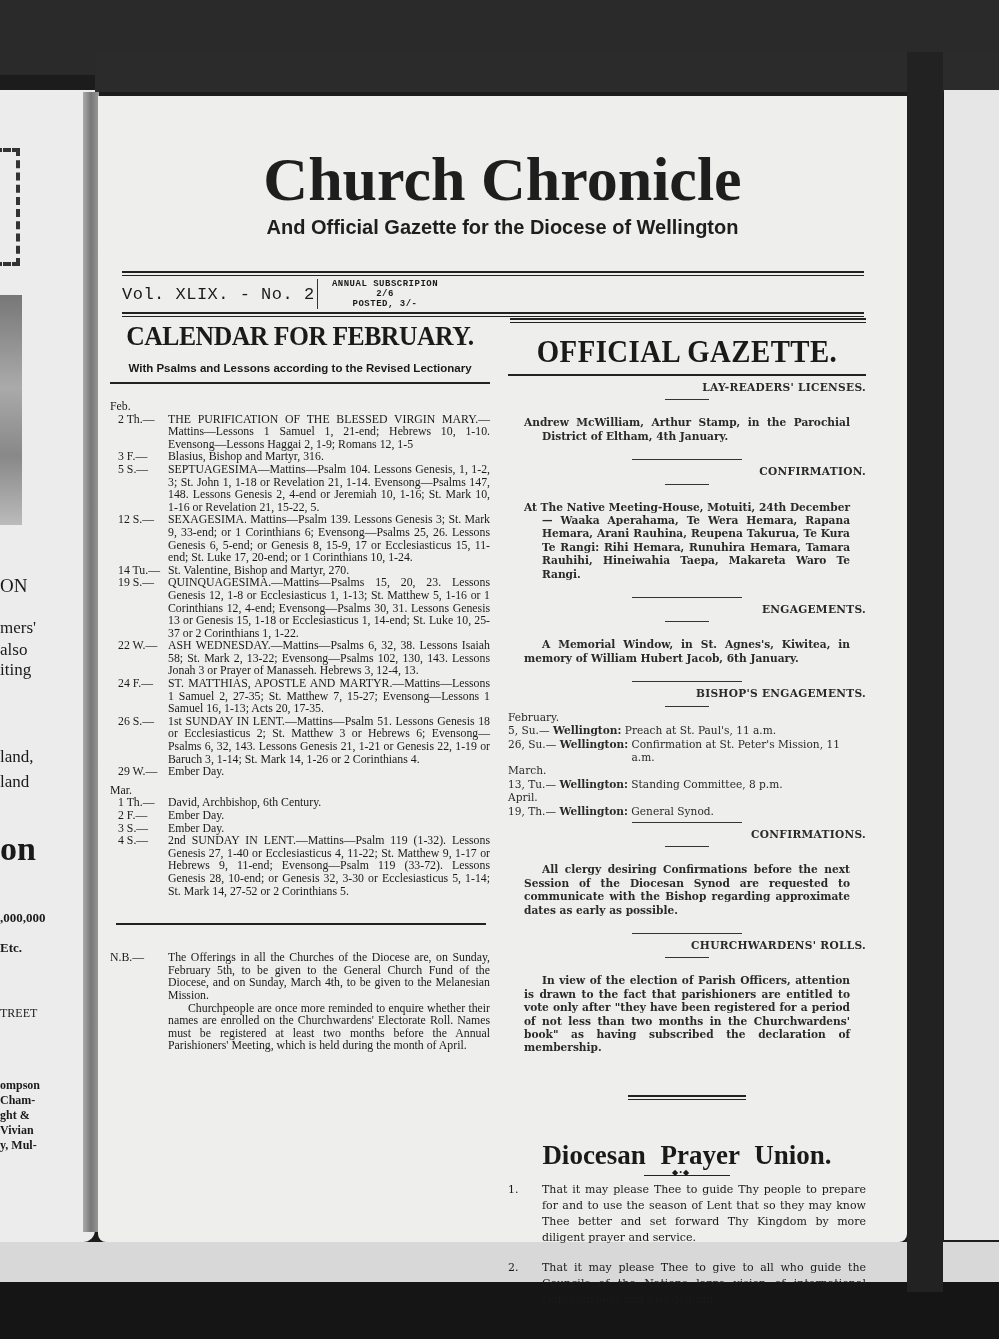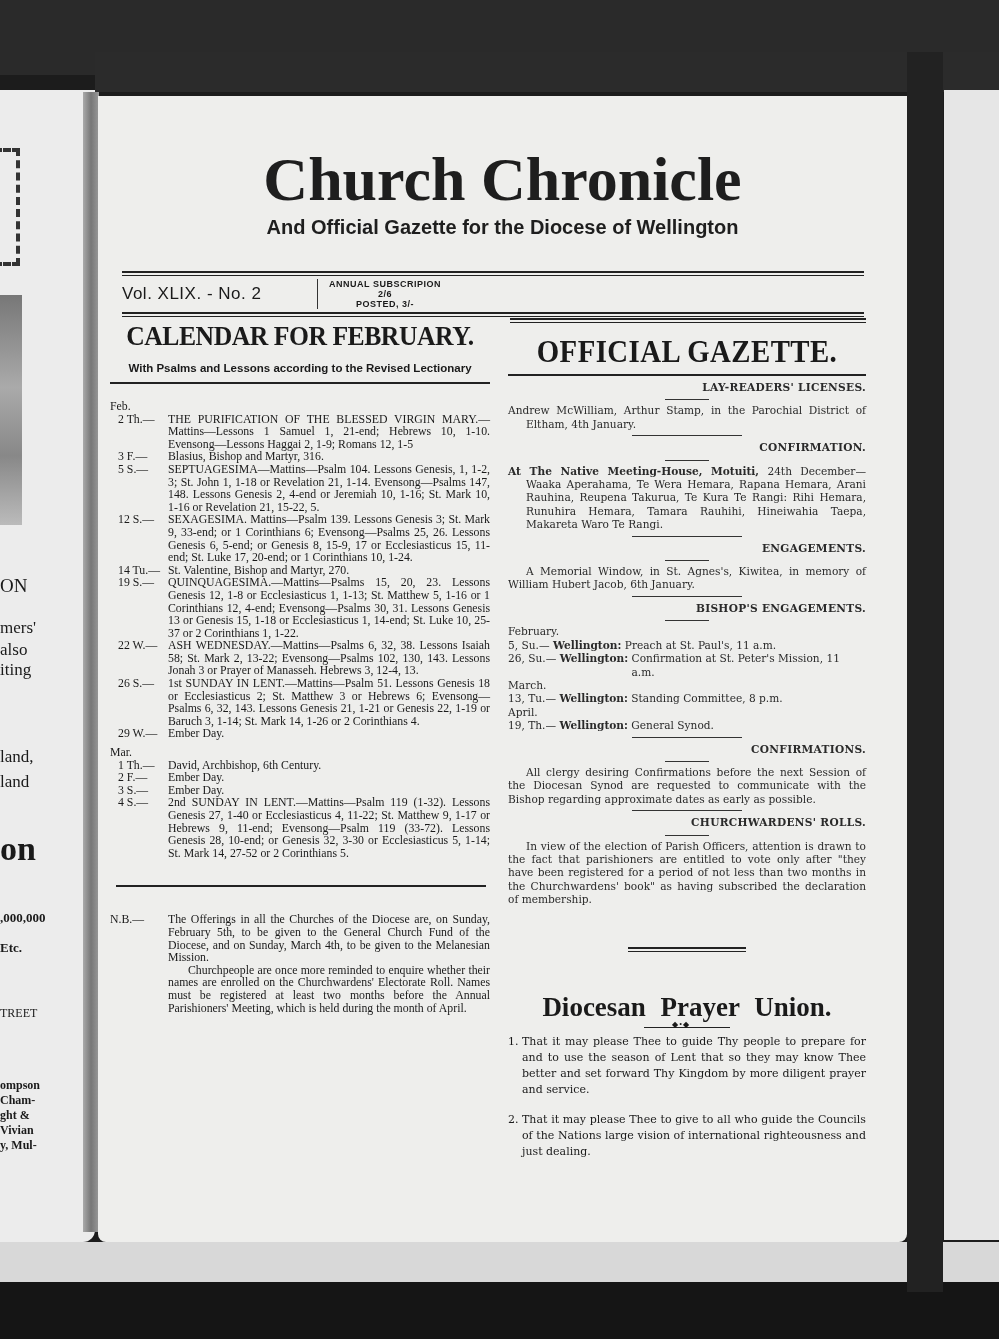--- a/index.html
+++ b/index.html
@@ -24,21 +24,21 @@
   .lp-photo { position:absolute; left:-4px; top:205px; width:26px; height:230px;
               background:linear-gradient(#777,#aaa 40%,#888 70%,#bbb); }
 
   .masthead { position:absolute; left:0; top:50px; width:809px; text-align:center; }
   .mh-title { font-family:"Liberation Serif", serif; font-weight:bold; font-size:62px; letter-spacing:0px;
               line-height:66px; color:#1e1e1e; }
   .mh-sub { font-family:"Liberation Sans", sans-serif; font-weight:bold; font-size:20px; line-height:26px;
             margin-top:2px; color:#1e1e1e; }
   .rule-double { border-top:2px solid #222; border-bottom:1px solid #222; height:2px; }
   .issue-line { position:absolute; left:24px; top:175px; width:742px; }
-  .issue-row { display:flex; align-items:center; font-family:Liberation Sans, sans-serif; font-size:17px;
+  .issue-row { display:flex; align-items:center; font-family:Liberation Mono, monospace; font-size:17px;
                padding:3px 0; letter-spacing:0.5px; }
   .issue-row .vol { width:195px; }
   .issue-row .date { flex:1; }
   .issue-row .sub { font-size:9px; font-weight:bold; line-height:10px; text-align:center; width:128px;
                     border-left:1px solid #333; padding-left:3px; }
 
   .col-left { position:absolute; left:12px; top:222px; width:380px; }
   .col-right { position:absolute; left:410px; top:222px; width:358px; }
 
   .cal-title { font-family:"Liberation Serif", serif; font-weight:bold; font-size:27px; text-align:center;
@@ -59,34 +59,34 @@
   .nb .txt p.ind { text-indent:20px; }
 
   .og-rule-top { border-top:2px solid #222; border-bottom:1px solid #222; height:2px; width:356px; margin-left:2px; }
   .og-title { font-family:"Liberation Serif", serif; font-weight:bold; font-size:32px; text-align:center;
               margin-top:10px; letter-spacing:0.5px; transform:scaleX(0.9); }
   .og-rule { border-top:2px solid #222; margin:4px 0 0 0; }
   .gz { font-family:"DejaVu Serif", serif; font-size:10.6px; line-height:13.4px; color:#2a2a2a; }
   .gz-head { font-weight:bold; text-align:right; font-size:10.6px; letter-spacing:0.3px; margin:5px 0; }
   .short-rule { width:44px; border-top:1px solid #333; margin:4px auto; }
   .med-rule { width:110px; border-top:1px solid #333; margin:4px auto; }
-  .gz p { margin:0; text-align:justify; }
+  .gz p { margin:16px; text-align:justify;font-weight:bold; }
   .hang { padding-left:18px; text-indent:-18px; }
   .ind { text-indent:18px; }
   .eng-row { display:flex; }
   .eng-row .k { white-space:nowrap; }
   .eng-row .v { flex:1; }
   .dpu-rule { width:118px; border-top:2px solid #222; border-bottom:1px solid #222; height:2px; margin:40px auto 0; }
   .dpu-title { font-family:"Liberation Serif", serif; font-weight:bold; font-size:27px; text-align:center;
                margin-top:40px; word-spacing:8px; }
   .dpu-orn { width:86px; border-top:1px solid #222; margin:4px auto 6px; position:relative; }
   .dpu-orn:after { content:"◆•◆"; position:absolute; left:28px; top:-8px; font-size:8px; letter-spacing:1px; }
   .dpu-item { display:flex; margin-top:2px; font-family:"DejaVu Serif", serif; font-size:11px; line-height:16px; }
   .dpu-item .n { width:14px; flex:none; }
-  .dpu-item .tx { flex:1; text-align:justify; }
+  .dpu-item .tx { flex:1; text-align:justify;margin-left:20px; }
 </style>
 </head>
 <body>
 
 <div class="scan-top"></div>
 <div class="top-strip"></div>
 <div class="below-page"></div>
 <div class="scan-bottom"></div>
 
 <div class="left-page">
@@ -160,20 +160,24 @@
         </div>
       <div class="cal-entry">
           <span class="d">19 S.—</span>
           <span class="t">QUINQUAGESIMA.—Mattins—Psalms 15, 20, 23. Lessons Genesis 12, 1-8 or Ecclesiasticus 1, 1-13; St. Matthew 5, 1-16 or 1 Corinthians 12, 4-end; Evensong—Psalms 30, 31. Lessons Genesis 13 or Genesis 15, 1-18 or Ecclesiasticus 1, 14-end; St. Luke 10, 25-37 or 2 Corinthians 1, 1-22.</span>
         </div>
       <div class="cal-entry">
           <span class="d">22 W.—</span>
           <span class="t">ASH WEDNESDAY.—Mattins—Psalms 6, 32, 38. Lessons Isaiah 58; St. Mark 2, 13-22; Evensong—Psalms 102, 130, 143. Lessons Jonah 3 or Prayer of Manasseh. Hebrews 3, 12-4, 13.</span>
         </div>
       <div class="cal-entry">
+          <span class="d">24 F.—</span>
+          <span class="t">ST. MATTHIAS, APOSTLE AND MARTYR.—Mattins—Lessons 1 Samuel 2, 27-35; St. Matthew 7, 15-27; Evensong—Lessons 1 Samuel 16, 1-13; Acts 20, 17-35.</span>
+        </div>
+      <div class="cal-entry">
           <span class="d">26 S.—</span>
           <span class="t">1st SUNDAY IN LENT.—Mattins—Psalm 51. Lessons Genesis 18 or Ecclesiasticus 2; St. Matthew 3 or Hebrews 6; Evensong—Psalms 6, 32, 143. Lessons Genesis 21, 1-21 or Genesis 22, 1-19 or Baruch 3, 1-14; St. Mark 14, 1-26 or 2 Corinthians 4.</span>
         </div>
       <div class="cal-entry">
           <span class="d">29 W.—</span>
           <span class="t">Ember Day.</span>
         </div>
 
       <div class="cal-month" style="margin-top:6px;">Mar.</div>
       <div class="cal-entry">

